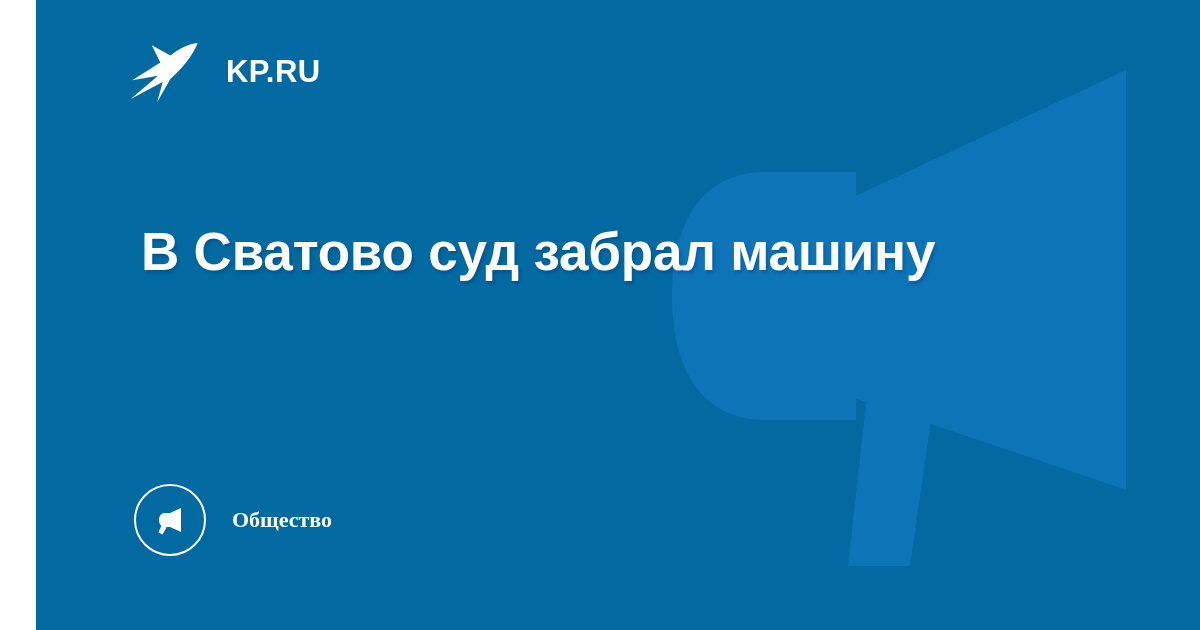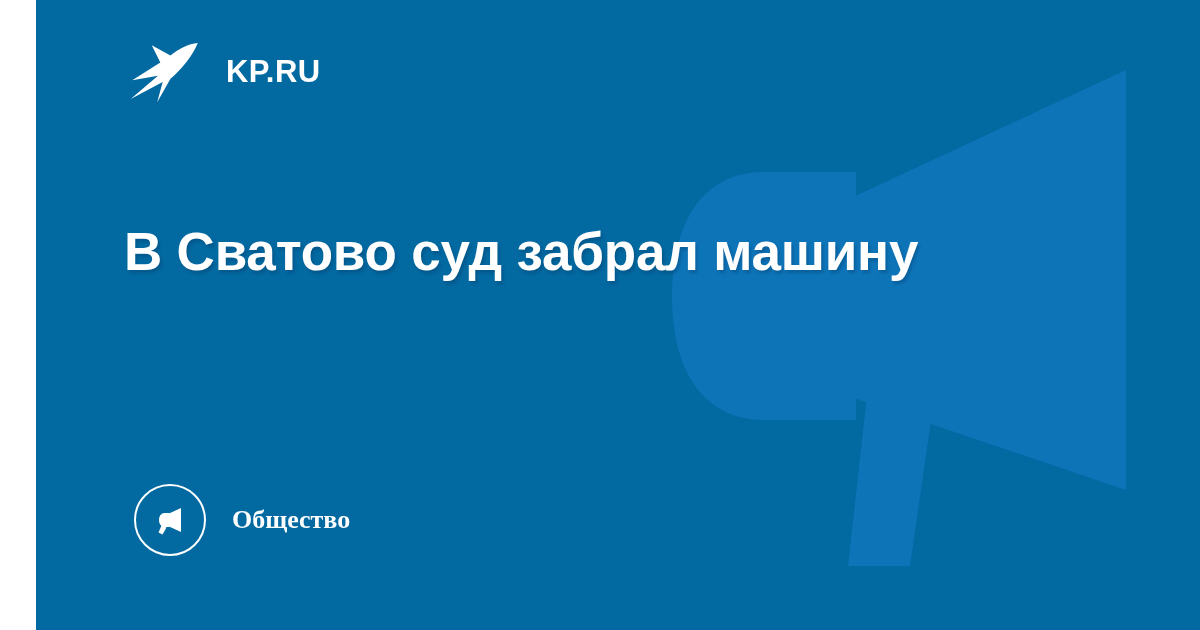--- a/index.html
+++ b/index.html
@@ -51,21 +51,21 @@
     font-size: 31px;
     font-weight: bold;
     letter-spacing: 0.4px;
     line-height: 1;
     white-space: nowrap;
   }
 
   
   .headline {
     position: absolute;
-    left: 88px;
+    left: 105px;
     top: 218px;
     width: 1010px;
     margin: 0;
     color: #ffffff;
     font-size: 53px;
     font-weight: bold;
     line-height: 1.27;
     letter-spacing: -0.2px;
     text-shadow: 2px 3px 3px rgba(0, 48, 85, 0.28);
   }
@@ -93,21 +93,21 @@
     display: flex;
     align-items: center;
     justify-content: center;
     flex: 0 0 auto;
   }
   .category-icon-ring svg {
     display: block;
   }
   .category-label {
     color: #ffffff;
-    font-size: 26px;
+    font-size: 22px;
     font-weight: bold;
     line-height: 1;
     white-space: nowrap;
     font-family: "Liberation Serif", "DejaVu Serif", serif;
   }
 </style>
 </head>
 <body>
 
 <div class="card">

